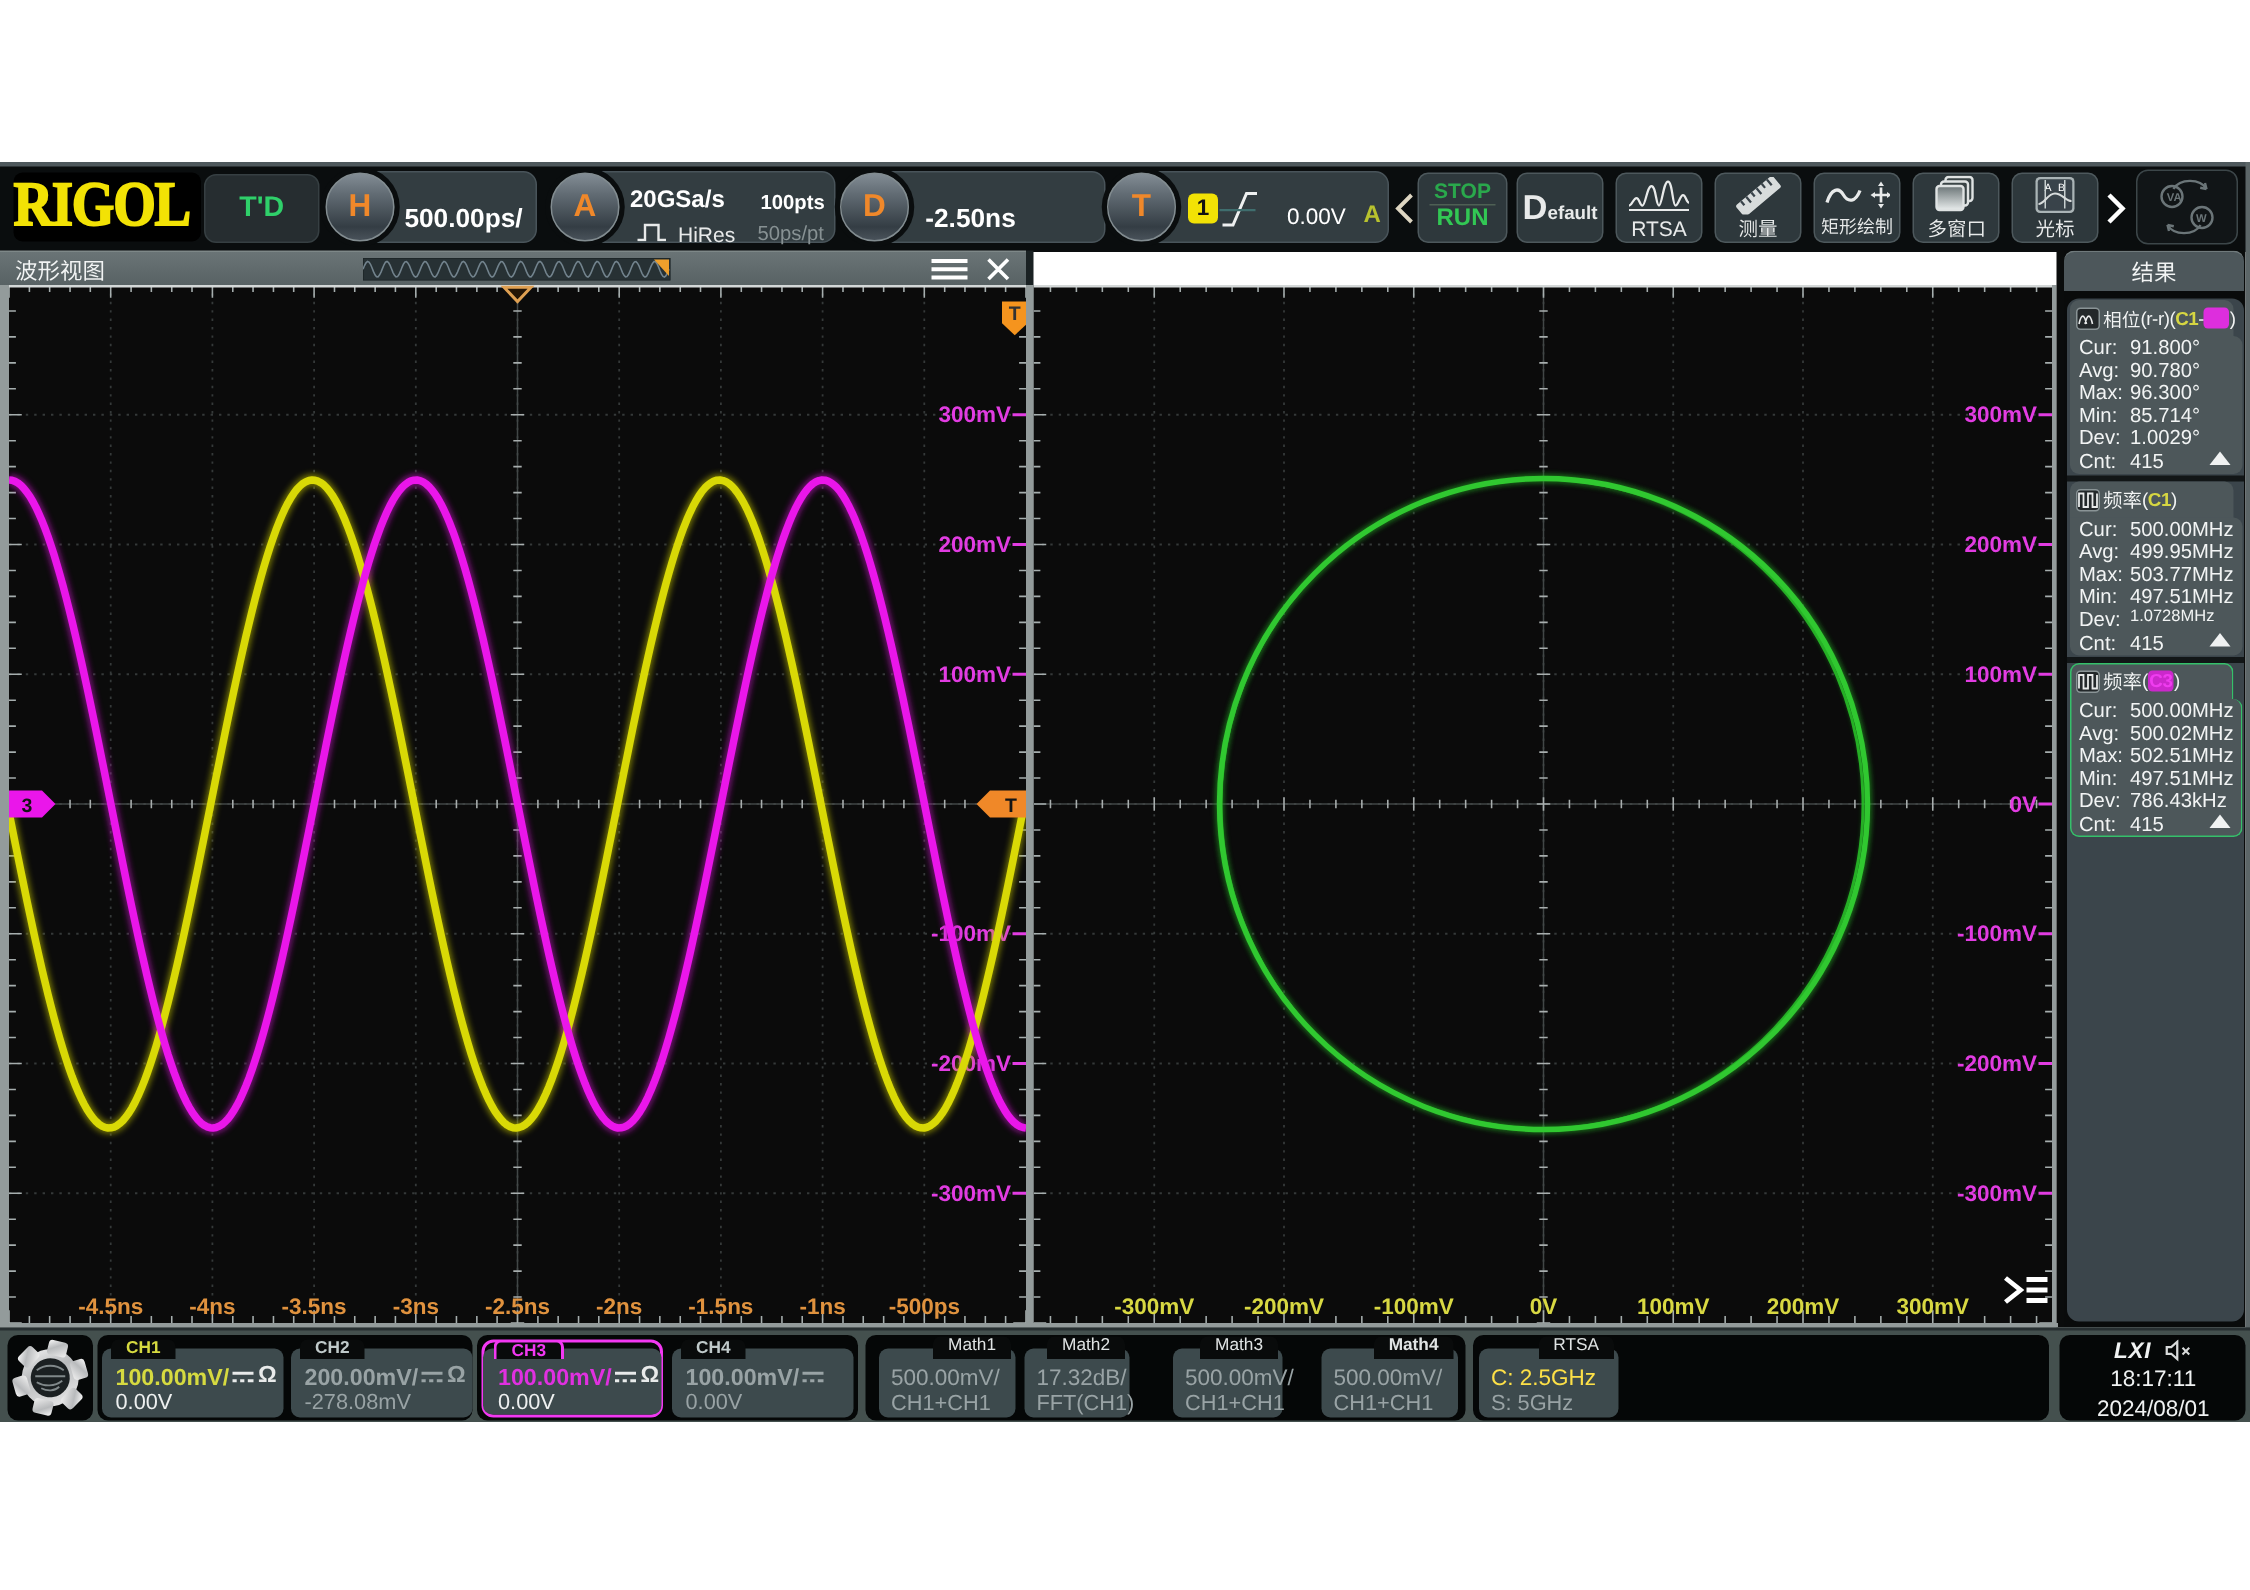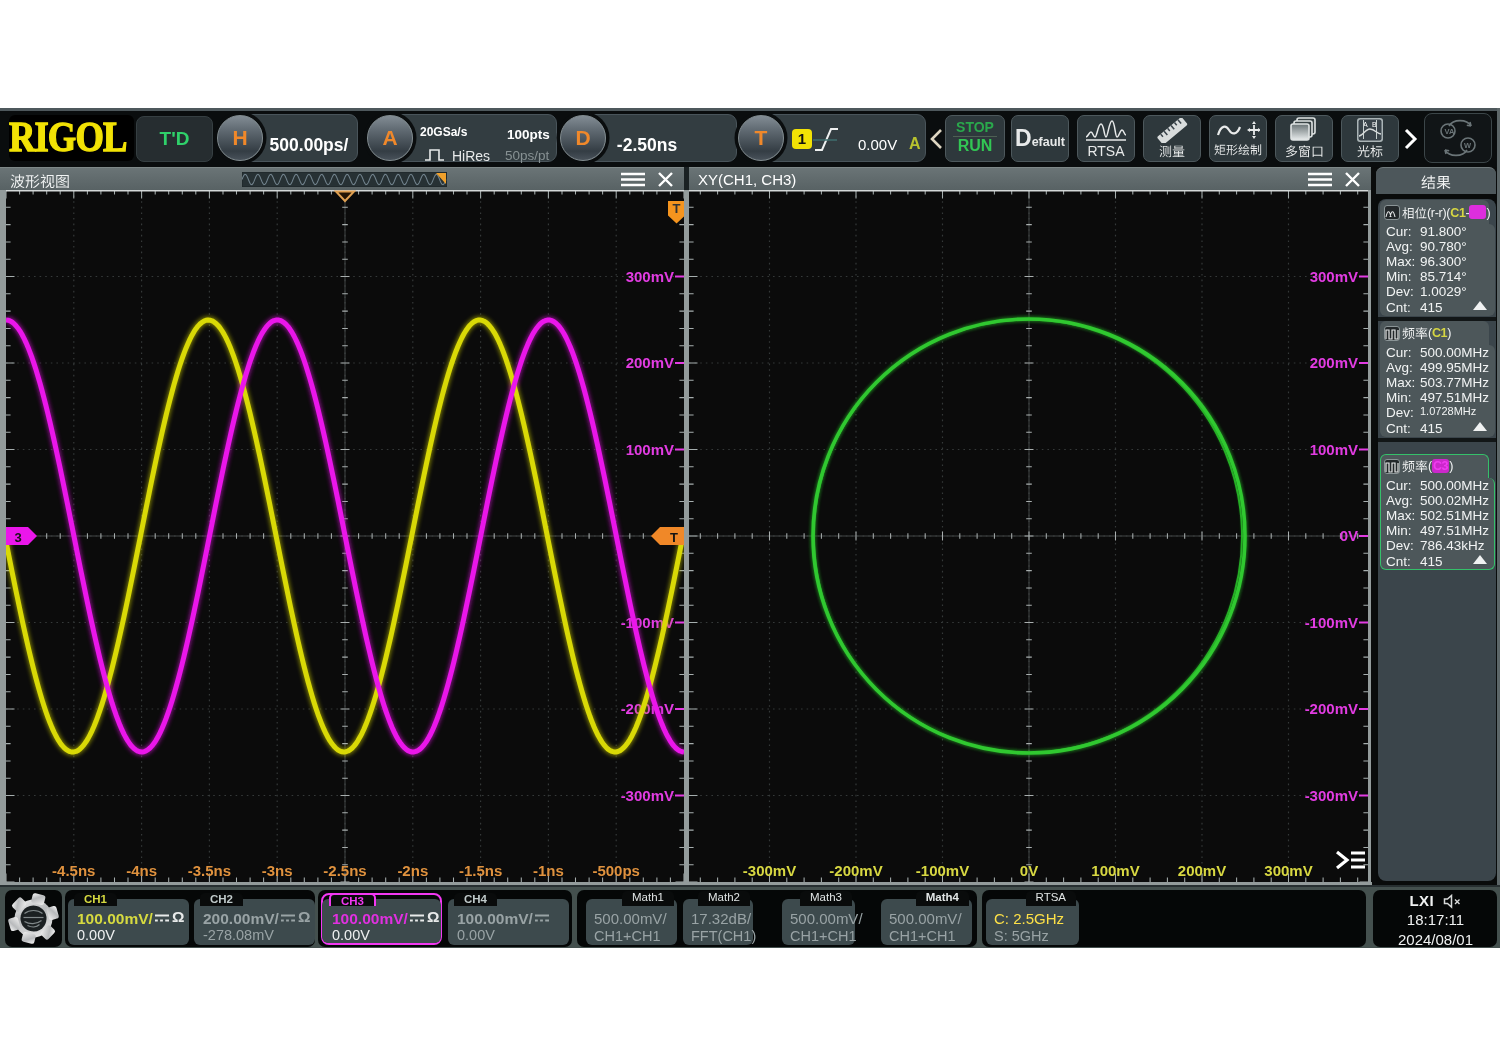--- a/index.html
+++ b/index.html
@@ -29,21 +29,21 @@
 <div id="stage">
 <div id="topbar">
       <div class="topstrip"></div>
 <div class="abs" style="left:9px;top:7px;width:125px;height:46px;background:#000;border-radius:6px"></div>
 <div class="abs" style="left:9px;top:7px;width:150px;height:46px;font-family:'Liberation Serif',serif;font-weight:bold;font-size:42px;line-height:45px;color:#f2e205;letter-spacing:-1px;-webkit-text-stroke:1.3px #f2e205;transform:scaleX(.87);transform-origin:left;text-align:left">RIGOL</div>
 <div class="btn" style="left:136px;top:8px;width:77px;height:46px;background:#262d30;border:1px solid #363f42;border-radius:8px;font-size:19px;font-weight:bold;line-height:44px;color:#2fd06a">T'D</div>
 <div class="pill" style="left:240px;width:118px"></div>
 <div class="abs wt" style="left:260px;top:27px;width:98px;font-size:17.5px;text-align:center">500.00ps/</div>
 <div class="circ" style="left:217px">H</div>
 <div class="pill" style="left:390px;width:167px"></div>
-<div class="abs wt" style="left:420px;top:17px;font-size:12px">20GSa/s</div>
+<div class="abs wt" style="left:420px;top:17px;font-size:16px">20GSa/s</div>
 <svg class="abs" style="left:424px;top:40px" width="26" height="13" viewBox="0 0 26 13">
 <path d="M1 12 L6 12 L6 2 L15 2 L15 12 L20 12" fill="none" stroke="#e8eaea" stroke-width="1.6"></path>
       </svg>
 <div class="abs" style="left:452px;top:40px;font-size:14px;color:#e8eaea">HiRes</div>
 <div class="abs wt" style="left:507px;top:19px;font-size:13.5px">100pts</div>
 <div class="abs" style="left:505px;top:40px;font-size:13.5px;color:#879193">50ps/pt</div>
 <div class="circ" style="left:367px">A</div>
 <div class="pill" style="left:583px;width:154px"></div>
 <div class="abs wt" style="left:581px;top:27px;width:132px;font-size:17.5px;text-align:center">-2.50ns</div>
 <div class="circ" style="left:560px">D</div>
@@ -162,29 +162,20 @@
         </svg>
         <svg class="abs" style="left:657px;top:3px" width="17" height="17">
           <path d="M2 2 L15 15 M15 2 L2 15" stroke="#fff" stroke-width="2.4"></path>
         </svg>
 <svg class="abs" style="left:242px;top:4px" width="205" height="15" viewBox="0 0 205 15">
           <rect x="0" y="0" width="205" height="15" fill="#273134" stroke="#1c2426" stroke-width="1"></rect>
           <path d="M0.0 7.5 L1.0 5.0 L2.0 3.2 L3.0 2.3 L4.0 2.7 L5.0 4.2 L6.0 6.5 L7.0 9.1 L8.0 11.2 L9.0 12.5 L10.0 12.6 L11.0 11.4 L12.0 9.4 L13.0 6.9 L14.0 4.5 L15.0 2.8 L16.0 2.3 L17.0 3.0 L18.0 4.8 L19.0 7.2 L20.0 9.7 L21.0 11.6 L22.0 12.6 L23.0 12.4 L24.0 11.0 L25.0 8.8 L26.0 6.2 L27.0 4.0 L28.0 2.6 L29.0 2.4 L30.0 3.4 L31.0 5.3 L32.0 7.8 L33.0 10.2 L34.0 12.0 L35.0 12.7 L36.0 12.2 L37.0 10.5 L38.0 8.1 L39.0 5.6 L40.0 3.6 L41.0 2.4 L42.0 2.5 L43.0 3.8 L44.0 5.9 L45.0 8.5 L46.0 10.8 L47.0 12.3 L48.0 12.7 L49.0 11.8 L50.0 10.0 L51.0 7.5 L52.0 5.0 L53.0 3.2 L54.0 2.3 L55.0 2.7 L56.0 4.2 L57.0 6.5 L58.0 9.1 L59.0 11.2 L60.0 12.5 L61.0 12.6 L62.0 11.4 L63.0 9.4 L64.0 6.9 L65.0 4.5 L66.0 2.8 L67.0 2.3 L68.0 3.0 L69.0 4.8 L70.0 7.2 L71.0 9.7 L72.0 11.6 L73.0 12.6 L74.0 12.4 L75.0 11.0 L76.0 8.8 L77.0 6.2 L78.0 4.0 L79.0 2.6 L80.0 2.4 L81.0 3.4 L82.0 5.3 L83.0 7.8 L84.0 10.2 L85.0 12.0 L86.0 12.7 L87.0 12.2 L88.0 10.5 L89.0 8.1 L90.0 5.6 L91.0 3.6 L92.0 2.4 L93.0 2.5 L94.0 3.8 L95.0 5.9 L96.0 8.5 L97.0 10.8 L98.0 12.3 L99.0 12.7 L100.0 11.8 L101.0 10.0 L102.0 7.5 L103.0 5.0 L104.0 3.2 L105.0 2.3 L106.0 2.7 L107.0 4.2 L108.0 6.5 L109.0 9.1 L110.0 11.2 L111.0 12.5 L112.0 12.6 L113.0 11.4 L114.0 9.4 L115.0 6.9 L116.0 4.5 L117.0 2.8 L118.0 2.3 L119.0 3.0 L120.0 4.8 L121.0 7.2 L122.0 9.7 L123.0 11.6 L124.0 12.6 L125.0 12.4 L126.0 11.0 L127.0 8.8 L128.0 6.2 L129.0 4.0 L130.0 2.6 L131.0 2.4 L132.0 3.4 L133.0 5.3 L134.0 7.8 L135.0 10.2 L136.0 12.0 L137.0 12.7 L138.0 12.2 L139.0 10.5 L140.0 8.1 L141.0 5.6 L142.0 3.6 L143.0 2.4 L144.0 2.5 L145.0 3.8 L146.0 5.9 L147.0 8.5 L148.0 10.8 L149.0 12.3 L150.0 12.7 L151.0 11.8 L152.0 10.0 L153.0 7.5 L154.0 5.0 L155.0 3.2 L156.0 2.3 L157.0 2.7 L158.0 4.2 L159.0 6.5 L160.0 9.1 L161.0 11.2 L162.0 12.5 L163.0 12.6 L164.0 11.4 L165.0 9.4 L166.0 6.9 L167.0 4.5 L168.0 2.8 L169.0 2.3 L170.0 3.0 L171.0 4.8 L172.0 7.2 L173.0 9.7 L174.0 11.6 L175.0 12.6 L176.0 12.4 L177.0 11.0 L178.0 8.8 L179.0 6.2 L180.0 4.0 L181.0 2.6 L182.0 2.4 L183.0 3.4 L184.0 5.3 L185.0 7.8 L186.0 10.2 L187.0 12.0 L188.0 12.7 L189.0 12.2 L190.0 10.5 L191.0 8.1 L192.0 5.6 L193.0 3.6 L194.0 2.4 L195.0 2.5 L196.0 3.8 L197.0 5.9 L198.0 8.5 L199.0 10.8 L200.0 12.3 L201.0 12.7 L202.0 11.8 L203.0 10.0 L204.0 7.5" fill="none" stroke="#72838d" stroke-width="1.05"></path>
           <path d="M194 1 L204 1 L204 12 Z" fill="#efa02c"></path>
         </svg>
 </div>
-<div class="tbar" style="left:689px;width:683px">
-        <span class="abs" style="left:9px;top:3px;color:#fff">XY(CH1, CH3)</span>
-        <svg class="abs" style="left:618px;top:4px" width="26" height="15">
-          <path d="M1 2h24M1 7.5h24M1 13h24" stroke="#fff" stroke-width="2.6"></path>
-        </svg>
-        <svg class="abs" style="left:655px;top:3px" width="17" height="17">
-          <path d="M2 2 L15 15 M15 2 L2 15" stroke="#fff" stroke-width="2.4"></path>
-        </svg>
-      </div>
 </div>
 <div class="panelborder" style="left:0;top:190px;width:6px;height:694px"></div>
 <div class="abs" style="left:684px;top:167px;width:5px;height:23px;background:#1a2123"></div>
 <div class="panelborder" style="left:684px;top:190px;width:6px;height:694px"></div>
 <div class="panelborder" style="left:1368px;top:190px;width:3px;height:694px"></div>
 <div class="abs" style="left:1371px;top:167px;width:5px;height:718px;background:#0a0c0c"></div>
 <div class="panelborder" style="left:0;top:882px;width:1372px;height:3px"></div>
 <svg class="abs" style="left:6px;top:190px" width="678" height="692" viewBox="0 0 678 692">
       <defs>
         <filter id="gb" x="-5%" y="-5%" width="110%" height="110%">
@@ -331,21 +322,21 @@
       <div class="abs" style="left:6px;top:69px;font-size:13.5px;color:#f2f4f4">Min:</div>
       <div class="abs" style="left:40px;top:69px;font-size:13.5px;color:#f2f4f4">497.51MHz</div>
       <div class="abs" style="left:6px;top:84px;font-size:13.5px;color:#f2f4f4">Dev:</div>
       <div class="abs" style="left:40px;top:84px;font-size:11px;color:#f2f4f4">1.0728MHz</div>
       <div class="abs" style="left:6px;top:100px;font-size:13.5px;color:#f2f4f4">Cnt:</div>
       <div class="abs" style="left:40px;top:100px;font-size:13.5px;color:#f2f4f4">415</div>
       <svg class="abs" style="left:92px;top:100px" width="16" height="11">
         <path d="M8 1 L15 10 L1 10 Z" fill="#f0f2f2"></path>
       </svg>
     </div>
-<div class="abs" style="left:1380px;top:454px;width:105px;height:116px">
+<div class="abs" style="left:1380px;top:442px;width:105px;height:116px">
       <div class="abs" style="left:0;top:0;width:109px;height:26px;background:#4d575a;border-radius:6px 6px 0 0;border:1.5px solid #35c06a;border-bottom:none;"></div>
       <div class="abs" style="left:0;top:24px;width:115px;height:92px;background:#4d575a;border-radius:0 6px 6px 6px;border:1.5px solid #35c06a;border-top:none;"></div>
       <div class="abs" style="left:4px;top:5px;width:16px;height:15px;background:#23282a;border:1px solid #8a9496;border-radius:3px"><svg width="14" height="13" viewBox="0 0 14 13">
           <path d="M1 11 V2 H4 V11 H7 V2 H10 V11 H13 V2" fill="none" stroke="#e8eaea" stroke-width="1.2"></path>
         </svg></div>
       <div class="abs" style="left:22px;top:5px;white-space:nowrap;font-size:12.5px;letter-spacing:-0.3px;color:#f2f4f4"><svg class="cjk" width="26" height="13" viewBox="0 0 26 13" style="overflow:visible">
           <g fill="#f2f4f4">
             <path transform="translate(0.00,11.18) scale(0.0130,-0.0130)" d="M701 501C699 151 688 35 446 -30C459 -43 477 -67 483 -83C743 -9 762 129 764 501ZM728 84C795 34 881 -38 923 -82L968 -34C925 9 837 78 770 126ZM428 386C376 178 261 42 49 -25C64 -40 81 -65 88 -83C315 -3 438 144 493 371ZM133 397C113 323 80 248 37 197C54 189 81 172 93 162C135 217 174 301 196 383ZM544 609V137H608V550H854V139H922V609H742L782 714H950V781H518V714H709C699 680 686 640 672 609ZM114 753V529H39V461H248V158H316V461H502V529H334V652H479V716H334V841H266V529H176V753Z"></path>
             <path transform="translate(13.00,11.18) scale(0.0130,-0.0130)" d="M829 643C794 603 732 548 687 515L742 478C788 510 846 558 892 605ZM56 337 94 277C160 309 242 353 319 394L304 451C213 407 118 363 56 337ZM85 599C139 565 205 515 236 481L290 527C256 561 190 609 136 640ZM677 408C746 366 832 306 874 266L930 311C886 351 797 410 730 448ZM51 202V132H460V-80H540V132H950V202H540V284H460V202ZM435 828C450 805 468 776 481 750H71V681H438C408 633 374 592 361 579C346 561 331 550 317 547C324 530 334 498 338 483C353 489 375 494 490 503C442 454 399 415 379 399C345 371 319 352 297 349C305 330 315 297 318 284C339 293 374 298 636 324C648 304 658 286 664 270L724 297C703 343 652 415 607 466L551 443C568 424 585 401 600 379L423 364C511 434 599 522 679 615L618 650C597 622 573 594 550 567L421 560C454 595 487 637 516 681H941V750H569C555 779 531 818 508 847Z"></path>
           </g>
@@ -479,21 +470,21 @@
         <div class="abs" style="left:8px;top:17px;font-size:15px;color:#99a3a5;white-space:nowrap">500.00mV/</div>
         <div class="abs" style="left:8px;top:35px;font-size:14.5px;color:#99a3a5;white-space:nowrap">CH1+CH1</div>
       </div>
 <div class="chbox" style="left:986px;top:6px;width:93px;height:52px">
         <div class="chtab" style="right:3px;color:#e0e4e4;font-weight:normal;top:-2px;height:15px">RTSA</div>
         <div class="chbody"></div>
         <div class="abs" style="left:8px;top:17px;font-size:15px;color:#fde047;white-space:nowrap">C: 2.5GHz</div>
         <div class="abs" style="left:8px;top:35px;font-size:14.5px;color:#99a3a5;white-space:nowrap">S: 5GHz</div>
       </div>
 <div class="abs" style="left:1374px;top:5px;width:123px;text-align:center;color:#f0f2f2">
-<div style="font-size:15px"><span style="font-weight:bold;letter-spacing:0.5px">LXI</span>&nbsp;
+<div style="font-size:15px"><span style="font-weight:bold;font-style:italic;letter-spacing:0.5px">LXI</span>&nbsp;
 <svg width="19" height="15" viewBox="0 0 19 15" style="vertical-align:-2.5px">
             <path d="M1.5 5 H4.5 L8.5 1.5 V13 L4.5 9.5 H1.5 Z" fill="none" stroke="#d8dada" stroke-width="1.5"></path>
             <path d="M12 5.5 L16.5 10 M16.5 5.5 L12 10" stroke="#d8dada" stroke-width="1.4"></path>
           </svg></div>
 <div style="font-size:15px;margin-top:2px">18:17:11</div>
 <div style="font-size:15px;margin-top:3px">2024/08/01</div>
       </div>
 </div>
 </div>
 </body></html>

